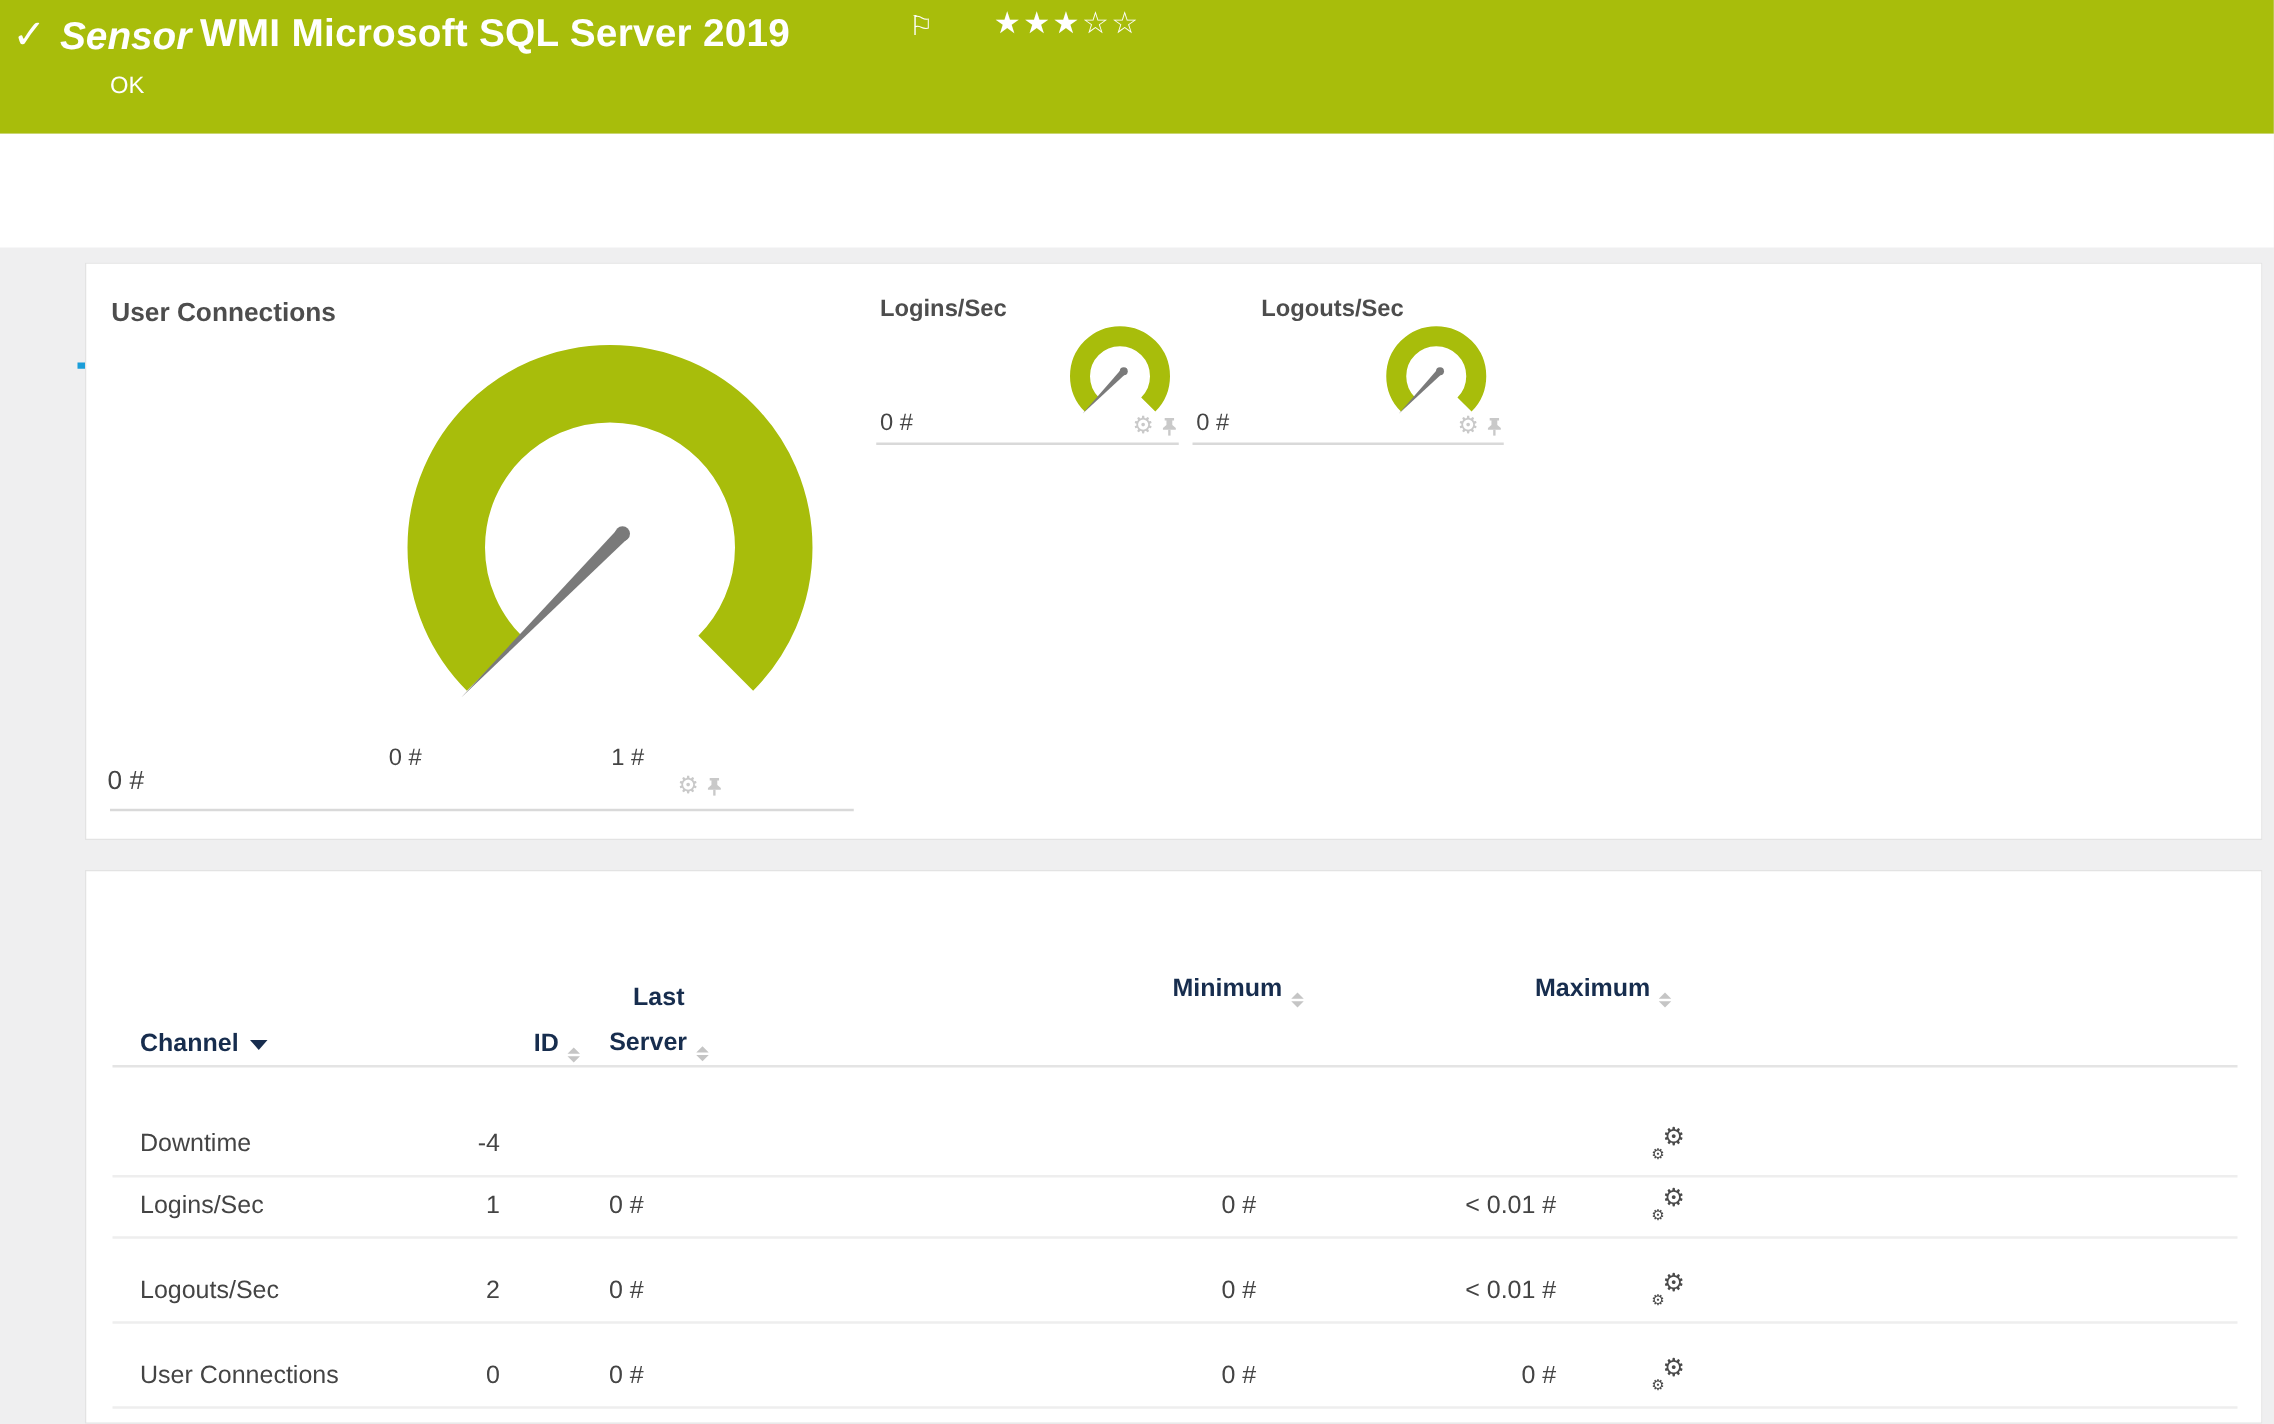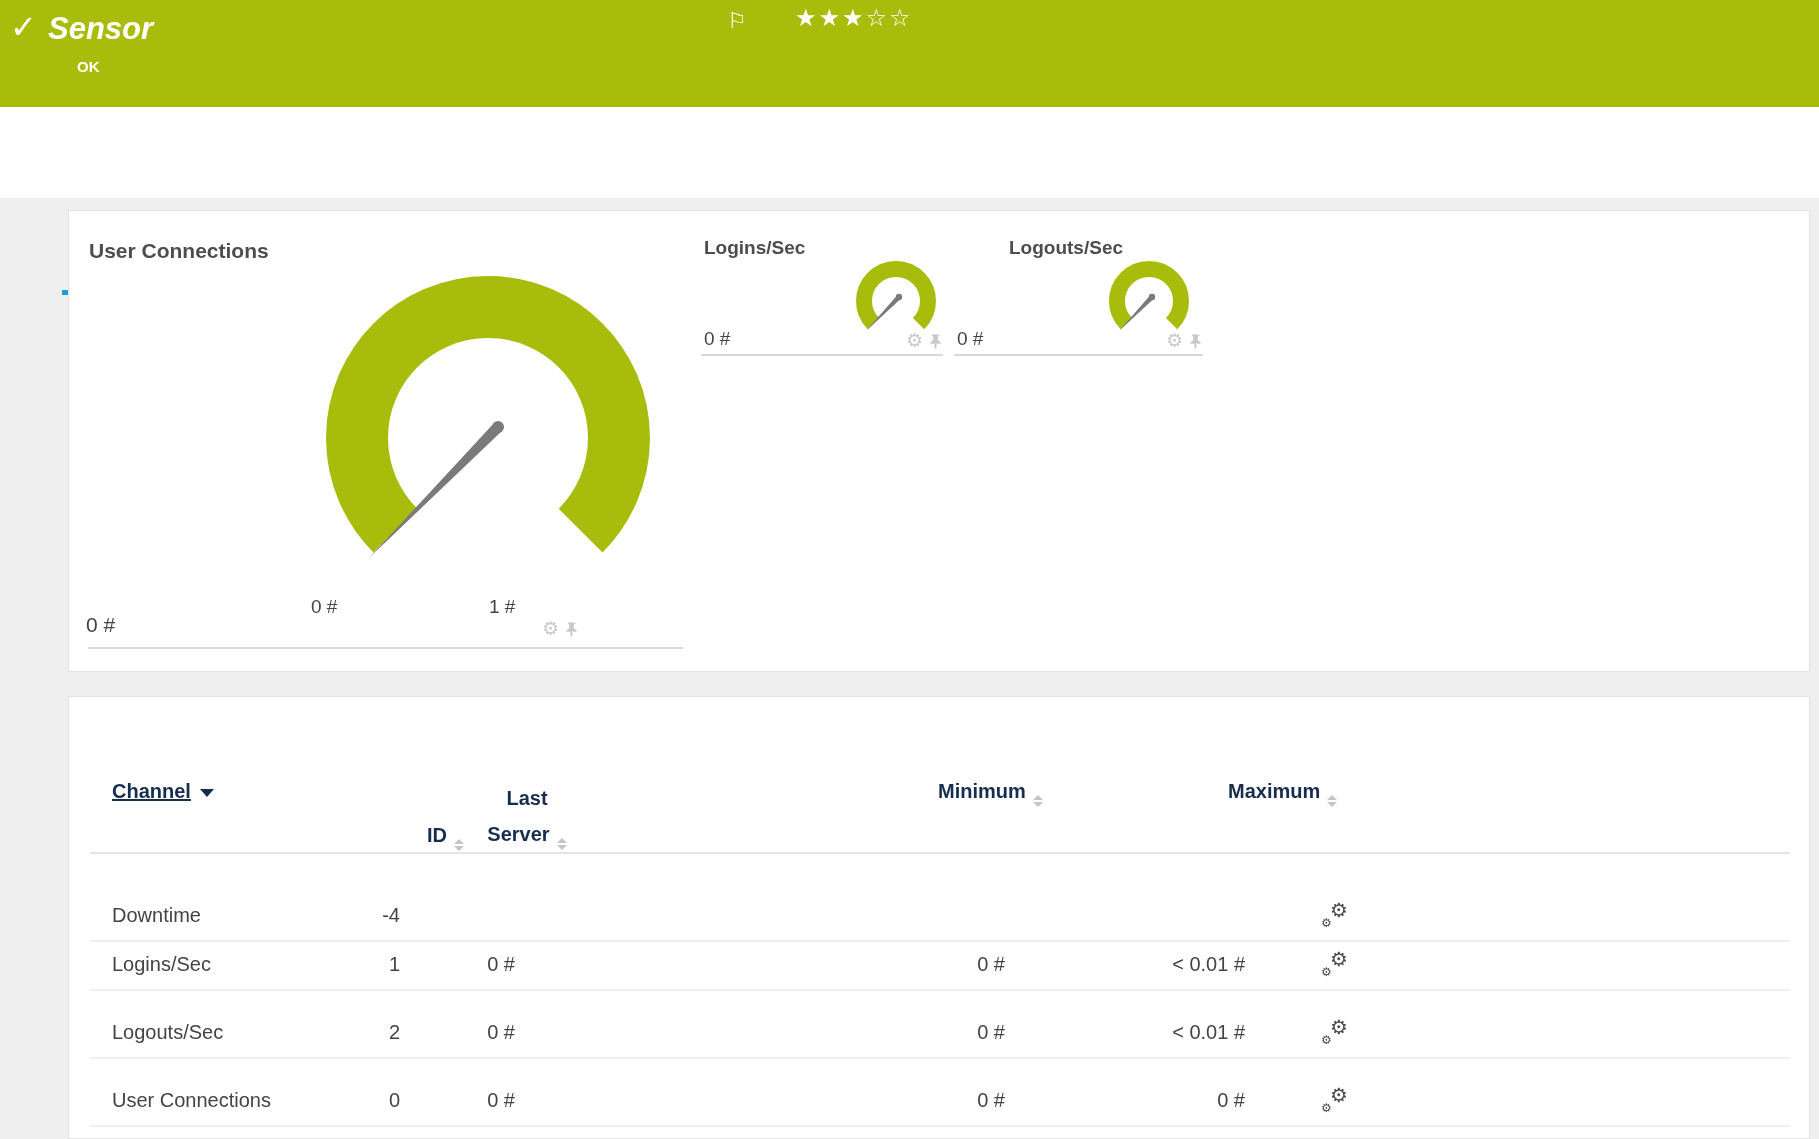--- a/index.html
+++ b/index.html
@@ -11,21 +11,21 @@
   }
   .abs{position:absolute;}
 
   
   .topbar{position:absolute;left:0;top:0;width:1819px;height:107px;background:#a8bd0b;color:#fff;}
   .check{left:10px;top:8px;font-size:32px;font-weight:bold;}
   .sensor-type{left:48px;top:11px;font-size:31px;font-style:italic;font-weight:700;}
   .sensor-title{left:160px;top:9px;font-size:31px;font-weight:700;letter-spacing:.2px;}
   .flag{left:727px;top:8px;font-size:22px;}
   .stars{left:795px;top:4px;font-size:24px;letter-spacing:2px;}
-  .status-ok{left:77px;top:58px;font-size:15px;font-weight:bold;}
+  .status-ok{left:88px;top:58px;font-size:19px;}
 
   
   .tabbar{position:absolute;left:0;top:107px;width:1819px;height:91px;background:#ffffff;}
   .tab{position:absolute;top:148px;height:32px;display:flex;align-items:center;gap:10px;
        font-size:20px;color:#4c4c4c;cursor:pointer;}
   .tab .num{font-weight:700;color:#333;font-size:21px;}
   .tab.active .lbl{font-weight:700;color:#3d3d3d;}
   .tab-underline{position:absolute;left:62px;top:183px;width:228px;height:5px;background:#1b9ed9;}
   .ticon{display:inline-block;}
 
@@ -60,20 +60,21 @@
   .gearset{position:relative;width:27px;height:25px;cursor:pointer;}
   .gearset .g-big{position:absolute;right:0;top:-3px;font-size:20px;color:#4a4a4a;line-height:1;}
   .gearset .g-small{position:absolute;left:0;bottom:-1px;font-size:12px;color:#4a4a4a;line-height:1;}
 </style>
 </head>
 <body>
 
 <div class="topbar">
   <span class="abs check">✓</span>
   <span class="abs sensor-type">Sensor</span>
+  <span class="abs sensor-title">WMI Microsoft SQL Server 2019</span>
   <span class="abs flag">⚐</span>
   <span class="abs stars"><span>★★★</span><span>☆☆</span></span>
   <span class="abs status-ok">OK</span>
 </div>
 
 <div class="tabbar">
 
   <div class="tab active" style="left:98px;">
     <svg class="ticon" width="27" height="27" viewBox="0 0 24 24">
       <circle cx="12" cy="12" r="8" fill="none" stroke="#1b9ed9" stroke-width="5" stroke-dasharray="38 13"></circle>
@@ -185,21 +186,21 @@
     <svg width="15" height="16" viewBox="0 0 16 16" style="cursor:pointer;">
       <path d="M4 1 h8 v2 h-1.5 v4 l3 2.5 v1.5 H2.5 V9.5 l3-2.5 V3 H4 z" fill="#c9c9c9"></path>
       <rect x="7" y="11" width="2" height="5" fill="#c9c9c9"></rect>
     </svg>
   </div>
   <div class="abs underline" style="left:885px;top:143px;width:249px;"></div>
 </div>
 
 <div class="card card2"></div>
 
-<span class="abs th" style="left:112px;top:780px;text-decoration:underline;">
+<span class="abs th" style="left:112px;top:824px;">
   <span>Channel</span><span class="tri-sorted"></span>
 </span>
 
 <span class="abs th" style="left:386px;top:824px;margin-left:41px;">
   <span>ID</span><span class="sorters">
       <span class="tri-up"></span>
       <span class="tri-down"></span>
     </span>
 </span>
 

